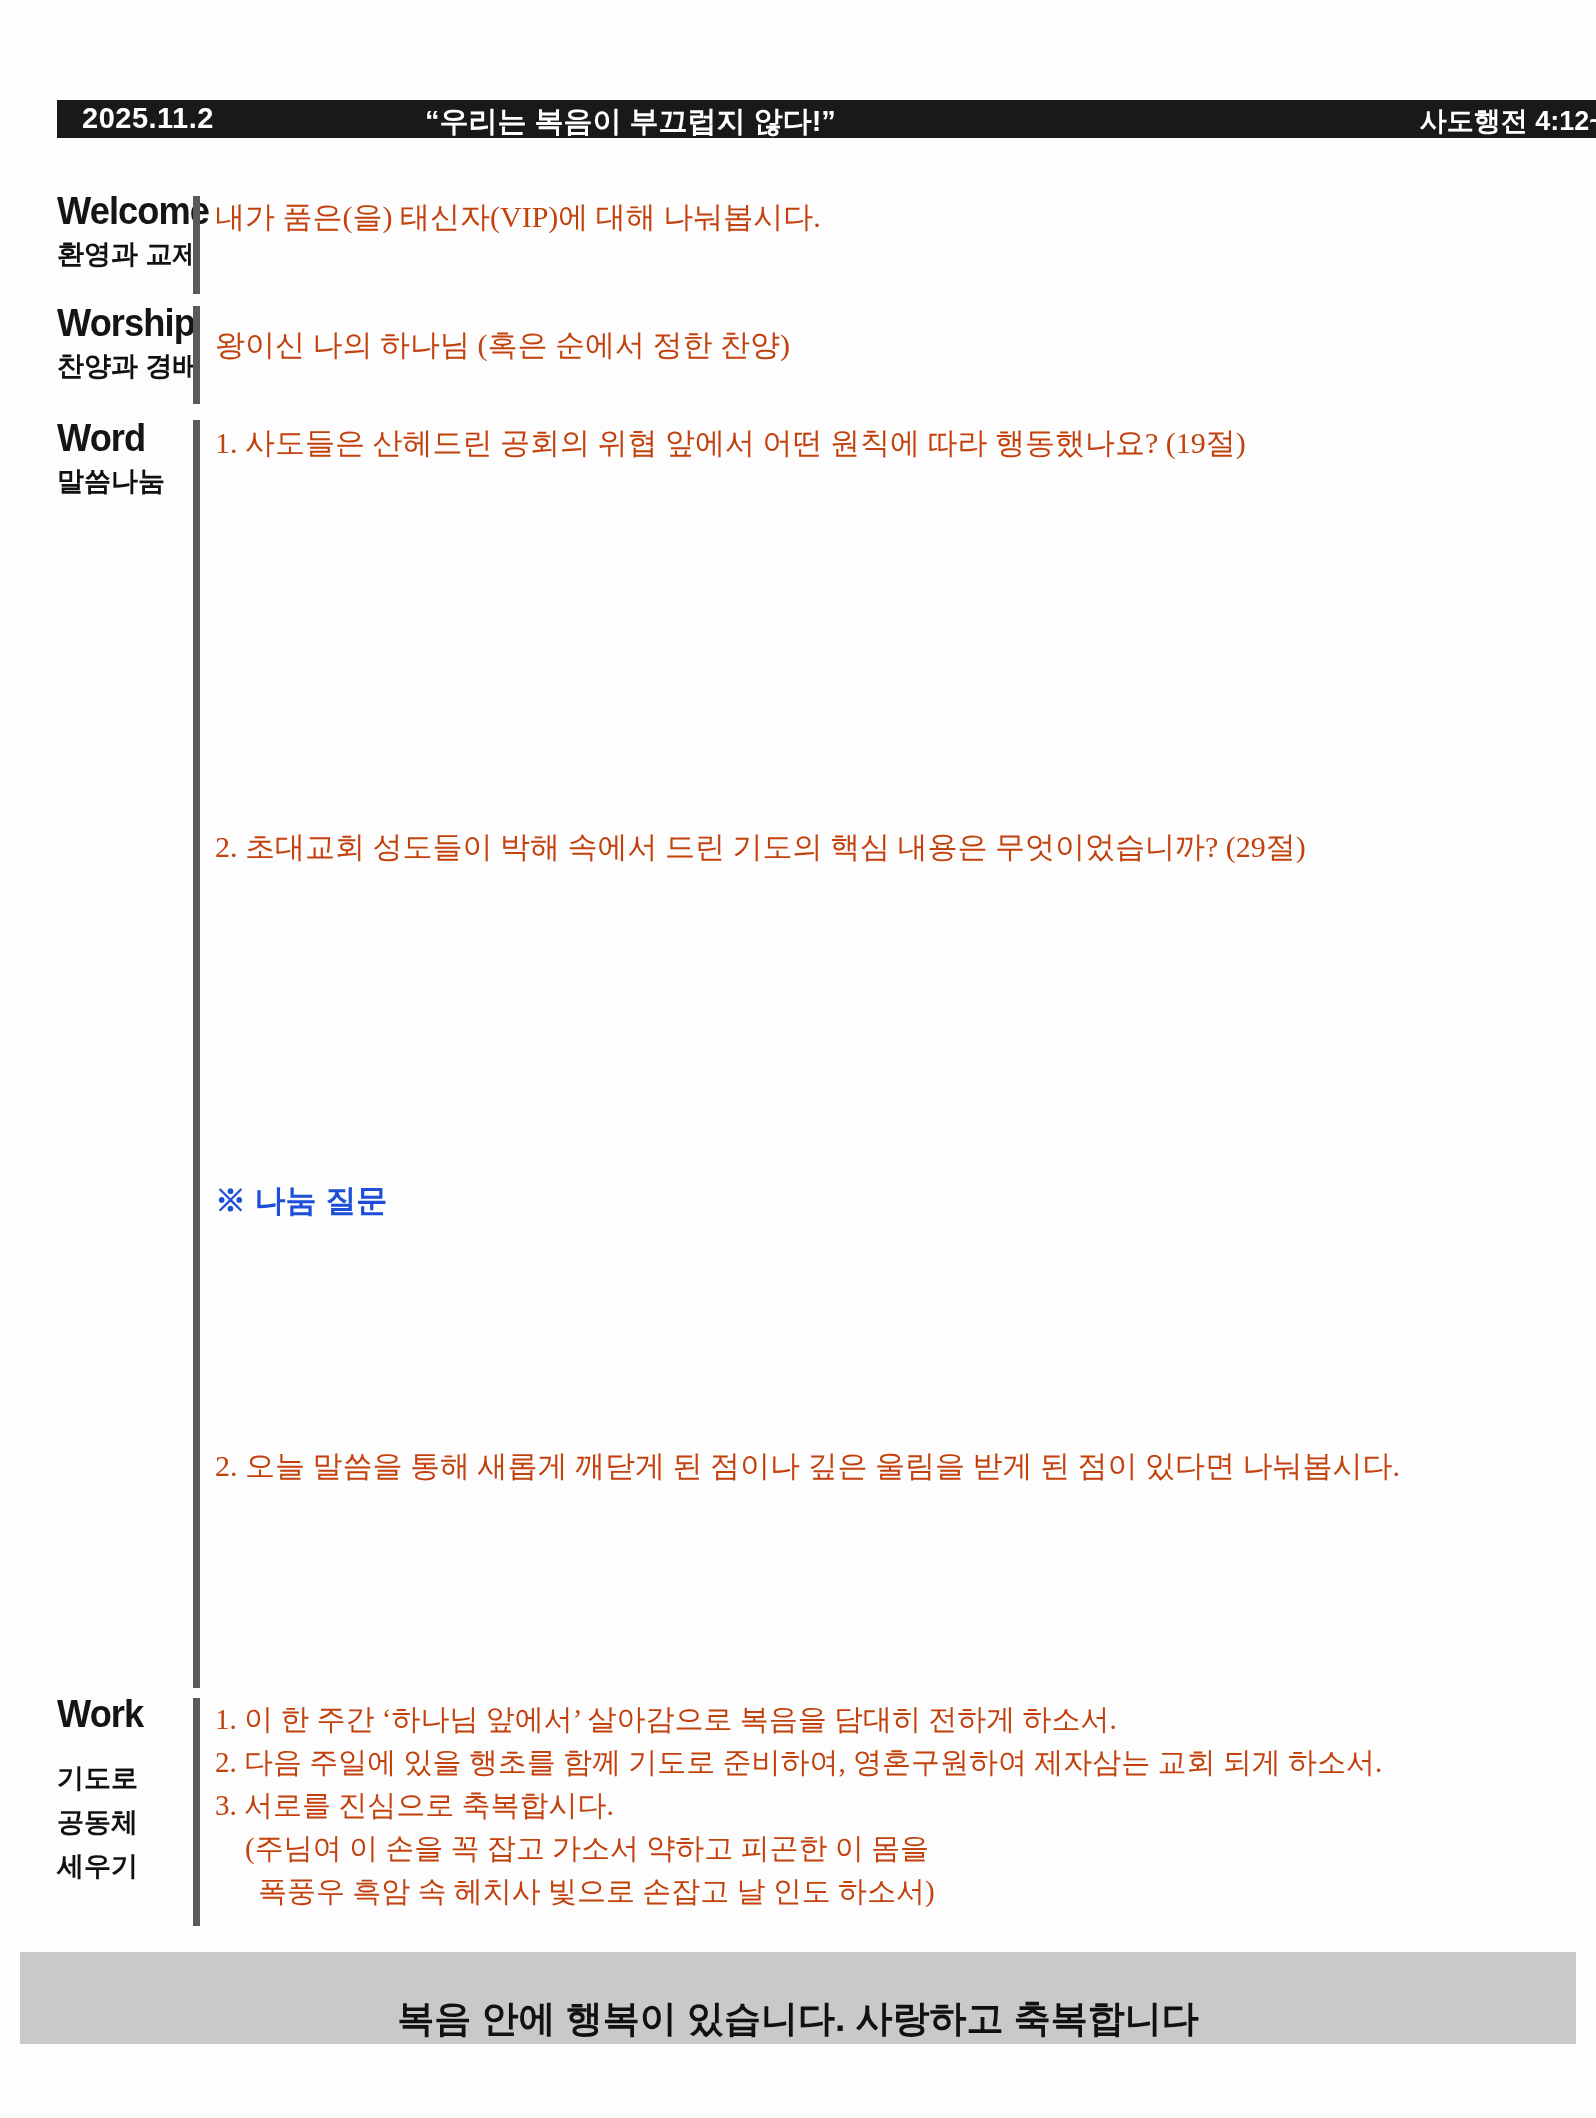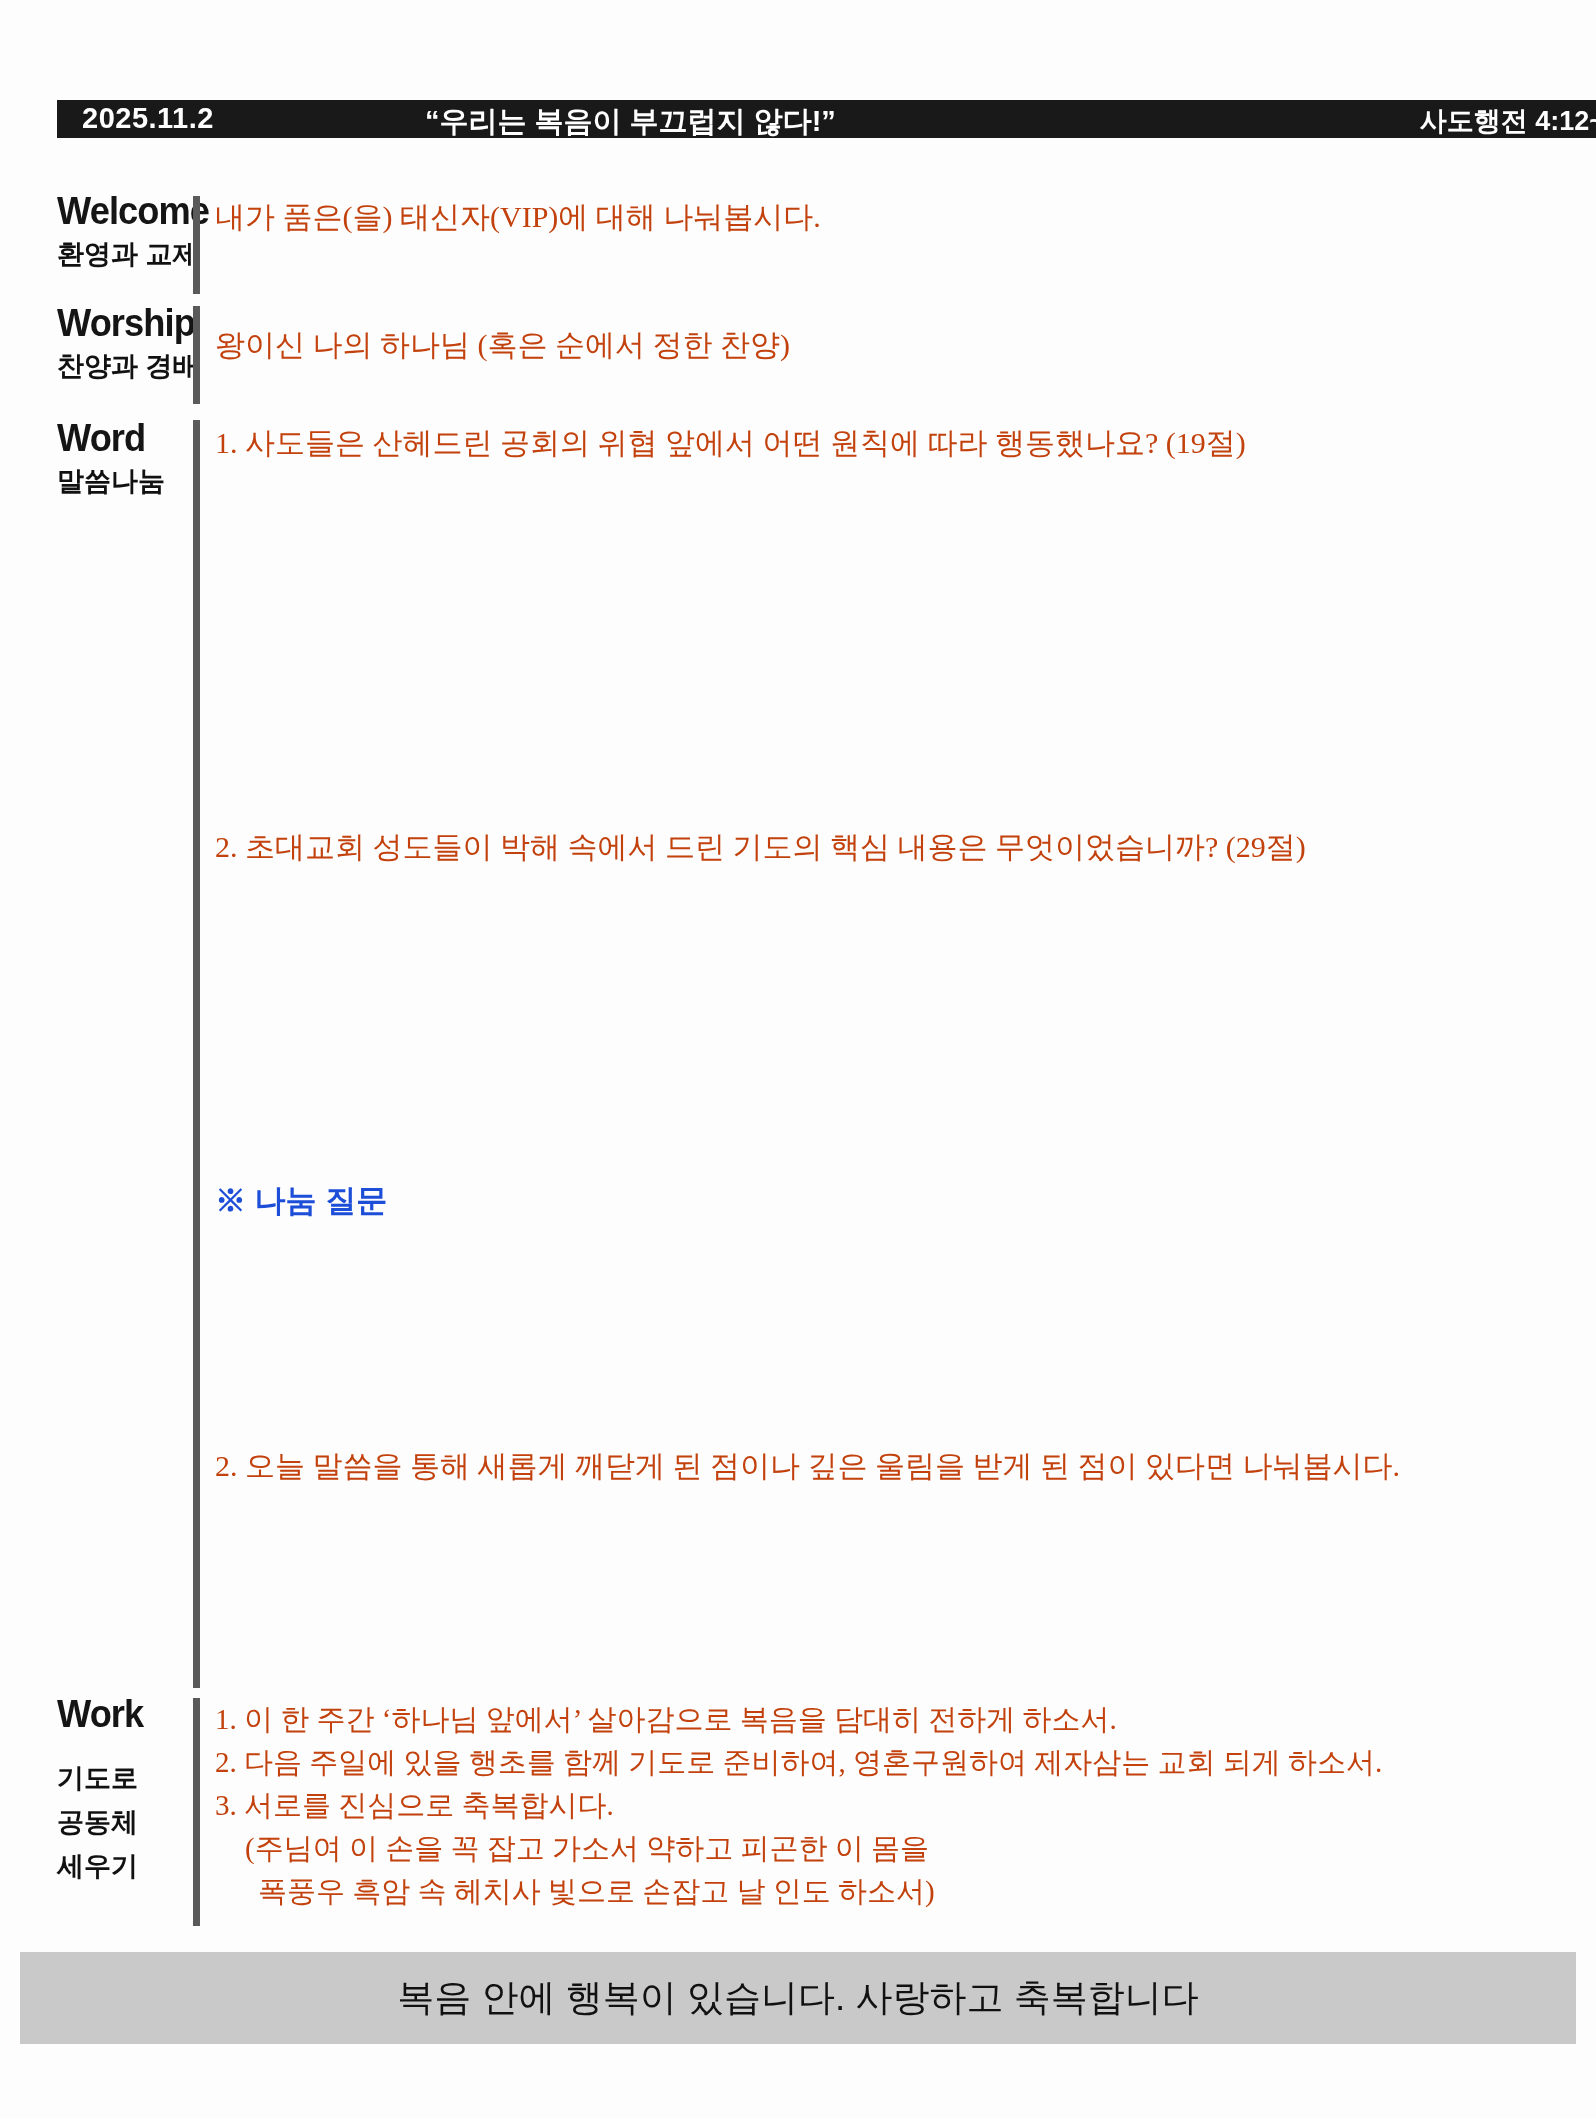--- a/index.html
+++ b/index.html
@@ -35,22 +35,22 @@
     font-family:"Liberation Serif", serif; color:#c2410c;
   }
   .line.small { font-size:29px; }
   .heading-line {
     position:absolute; left:215px; font-size:31px; font-weight:700;
     font-family:"Liberation Sans", sans-serif; white-space:nowrap; color:#1d4ed8;
   }
   
   .footer {
     position:absolute; left:20px; top:1952px; width:1556px; height:92px;
-    background:#c9c9c9; display:flex; align-items:center; justify-content:center;
-    font-family:"Liberation Sans", sans-serif; font-weight:400; font-size:37px; color:#111;
+    background:#c9c9c9; display:flex; align-items:flex-end; justify-content:center;
+    font-family:"Liberation Sans", sans-serif; font-weight:700; font-size:37px; color:#111;
   }
 </style>
 </head>
 <body>
 
 <div class="page">
 
   <div class="header">
     <span class="date">2025.11.2</span>
     <span class="title">“우리는 복음이 부끄럽지 않다!”</span>

